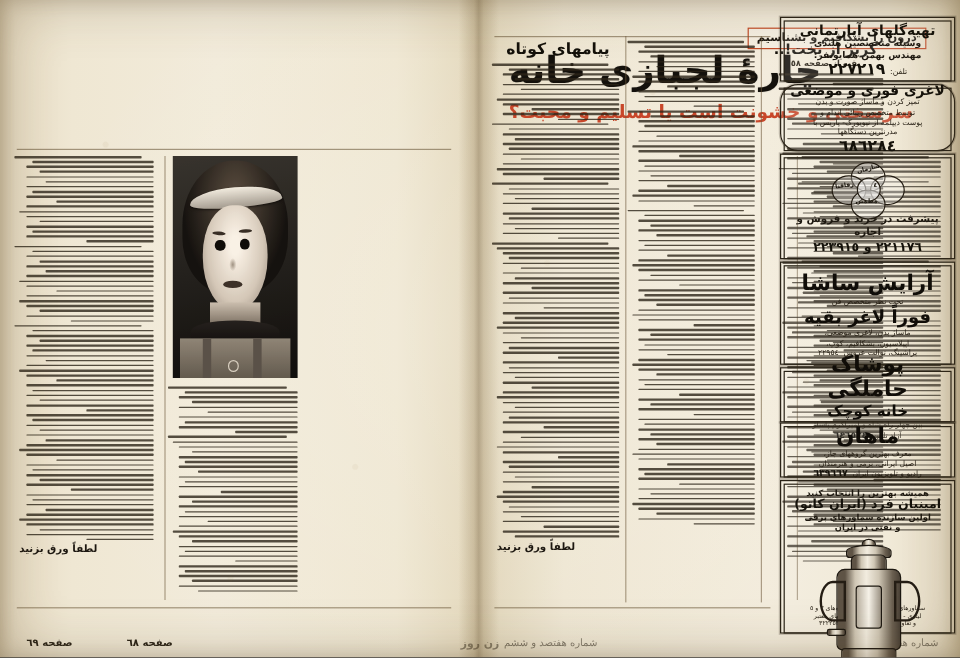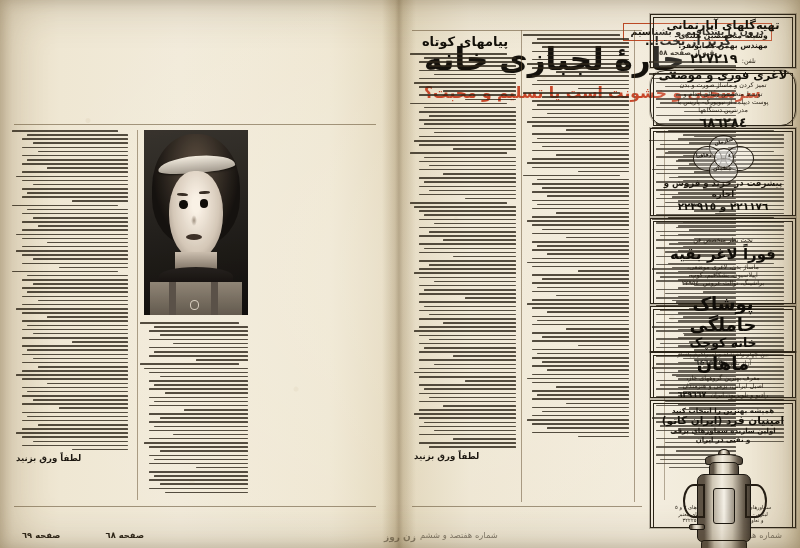--- a/index.html
+++ b/index.html
@@ -746,20 +746,21 @@
           <div class="lbl l3">٤</div>
           <div class="lbl l4">مطمئن</div>
         </div>
         <div class="t2" style="font-size:8.6px;">پیشرفت در خرید و فروش و اجاره</div>
         <div class="phone" style="font-size:10.5px;">٢٢١١٧٦ و ٢٢٣٩١٥</div>
       </div>
     </div>
 
     <div class="ad" style="top:218px;width:144px;height:84px;">
       <div class="inner">
+        <div class="huge">آرایش ساشا</div>
         <div class="t3">تحت نظر متخصص فن</div>
         <div class="big">فوراً لاغر بقیه</div>
         <div class="t3">ماساژ بدن، لاغری موضعی،</div>
         <div class="t3">اپیلاسیون، بشکافیم، کوپ،</div>
         <div style="display:flex;gap:4px;align-items:baseline;">
           <span class="t3">براشینگ، توالت عروس</span>
           <span class="t3">٢٢٩٥٤</span>
         </div>
       </div>
     </div>

